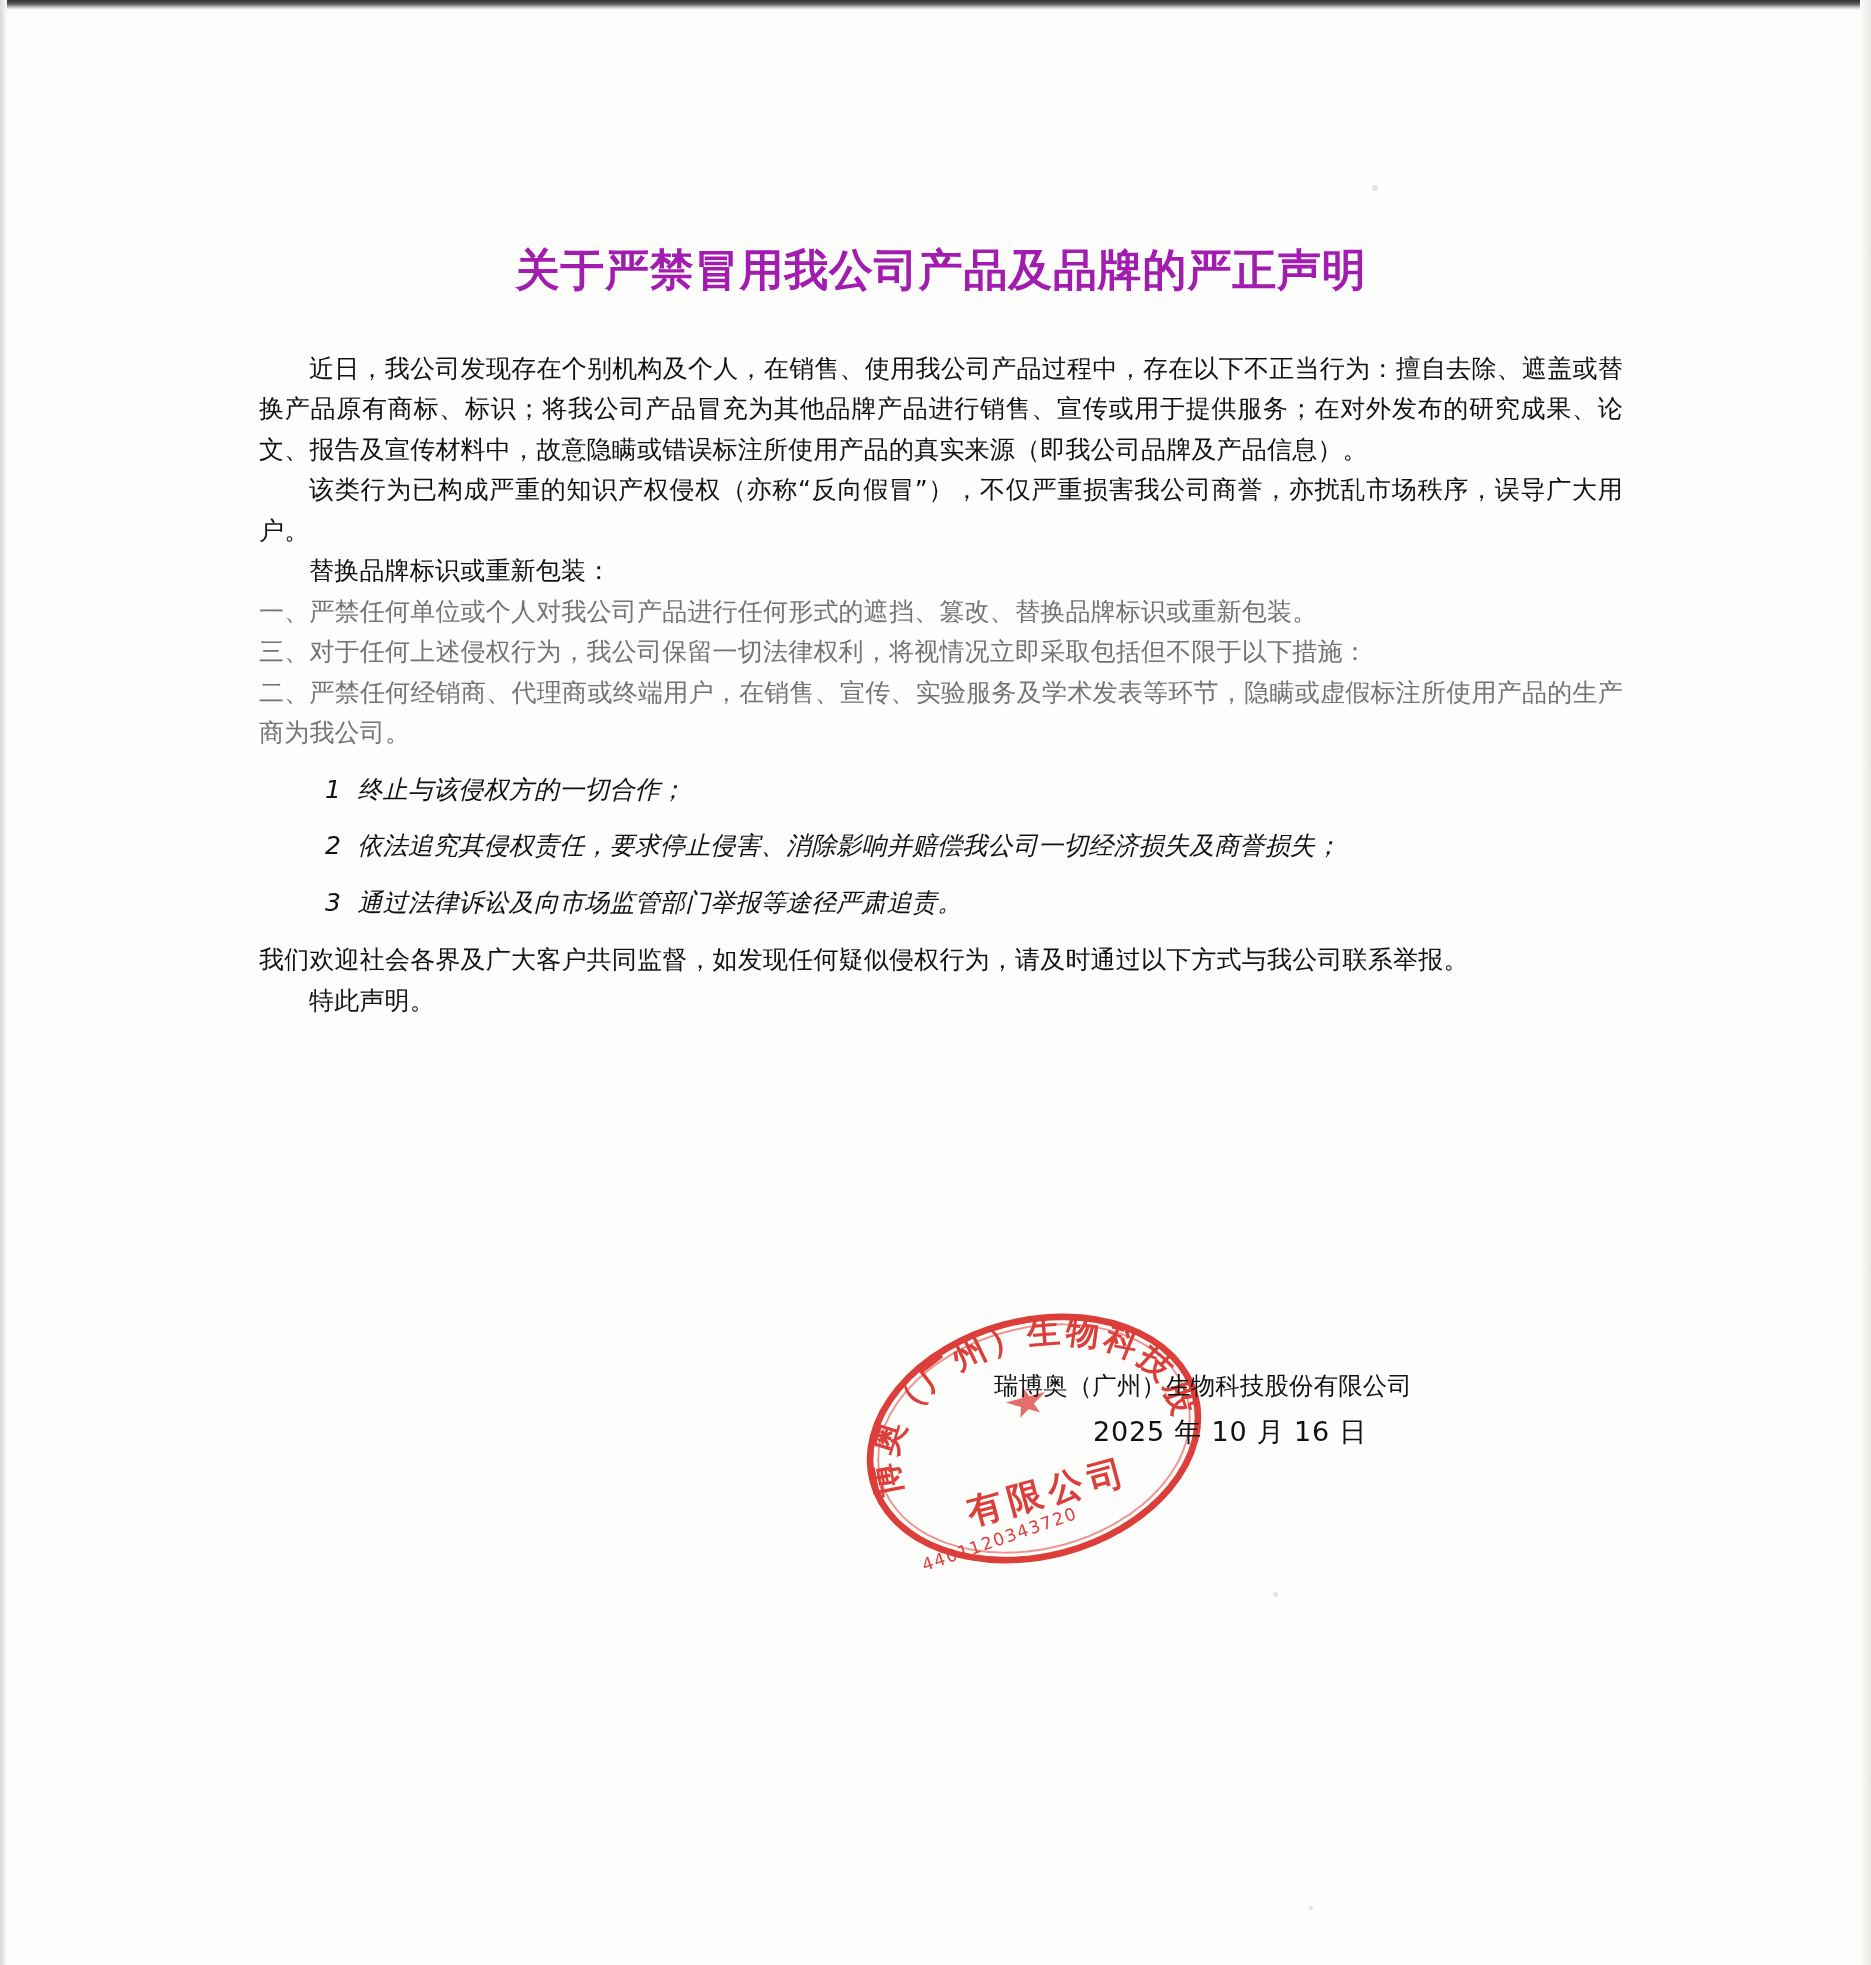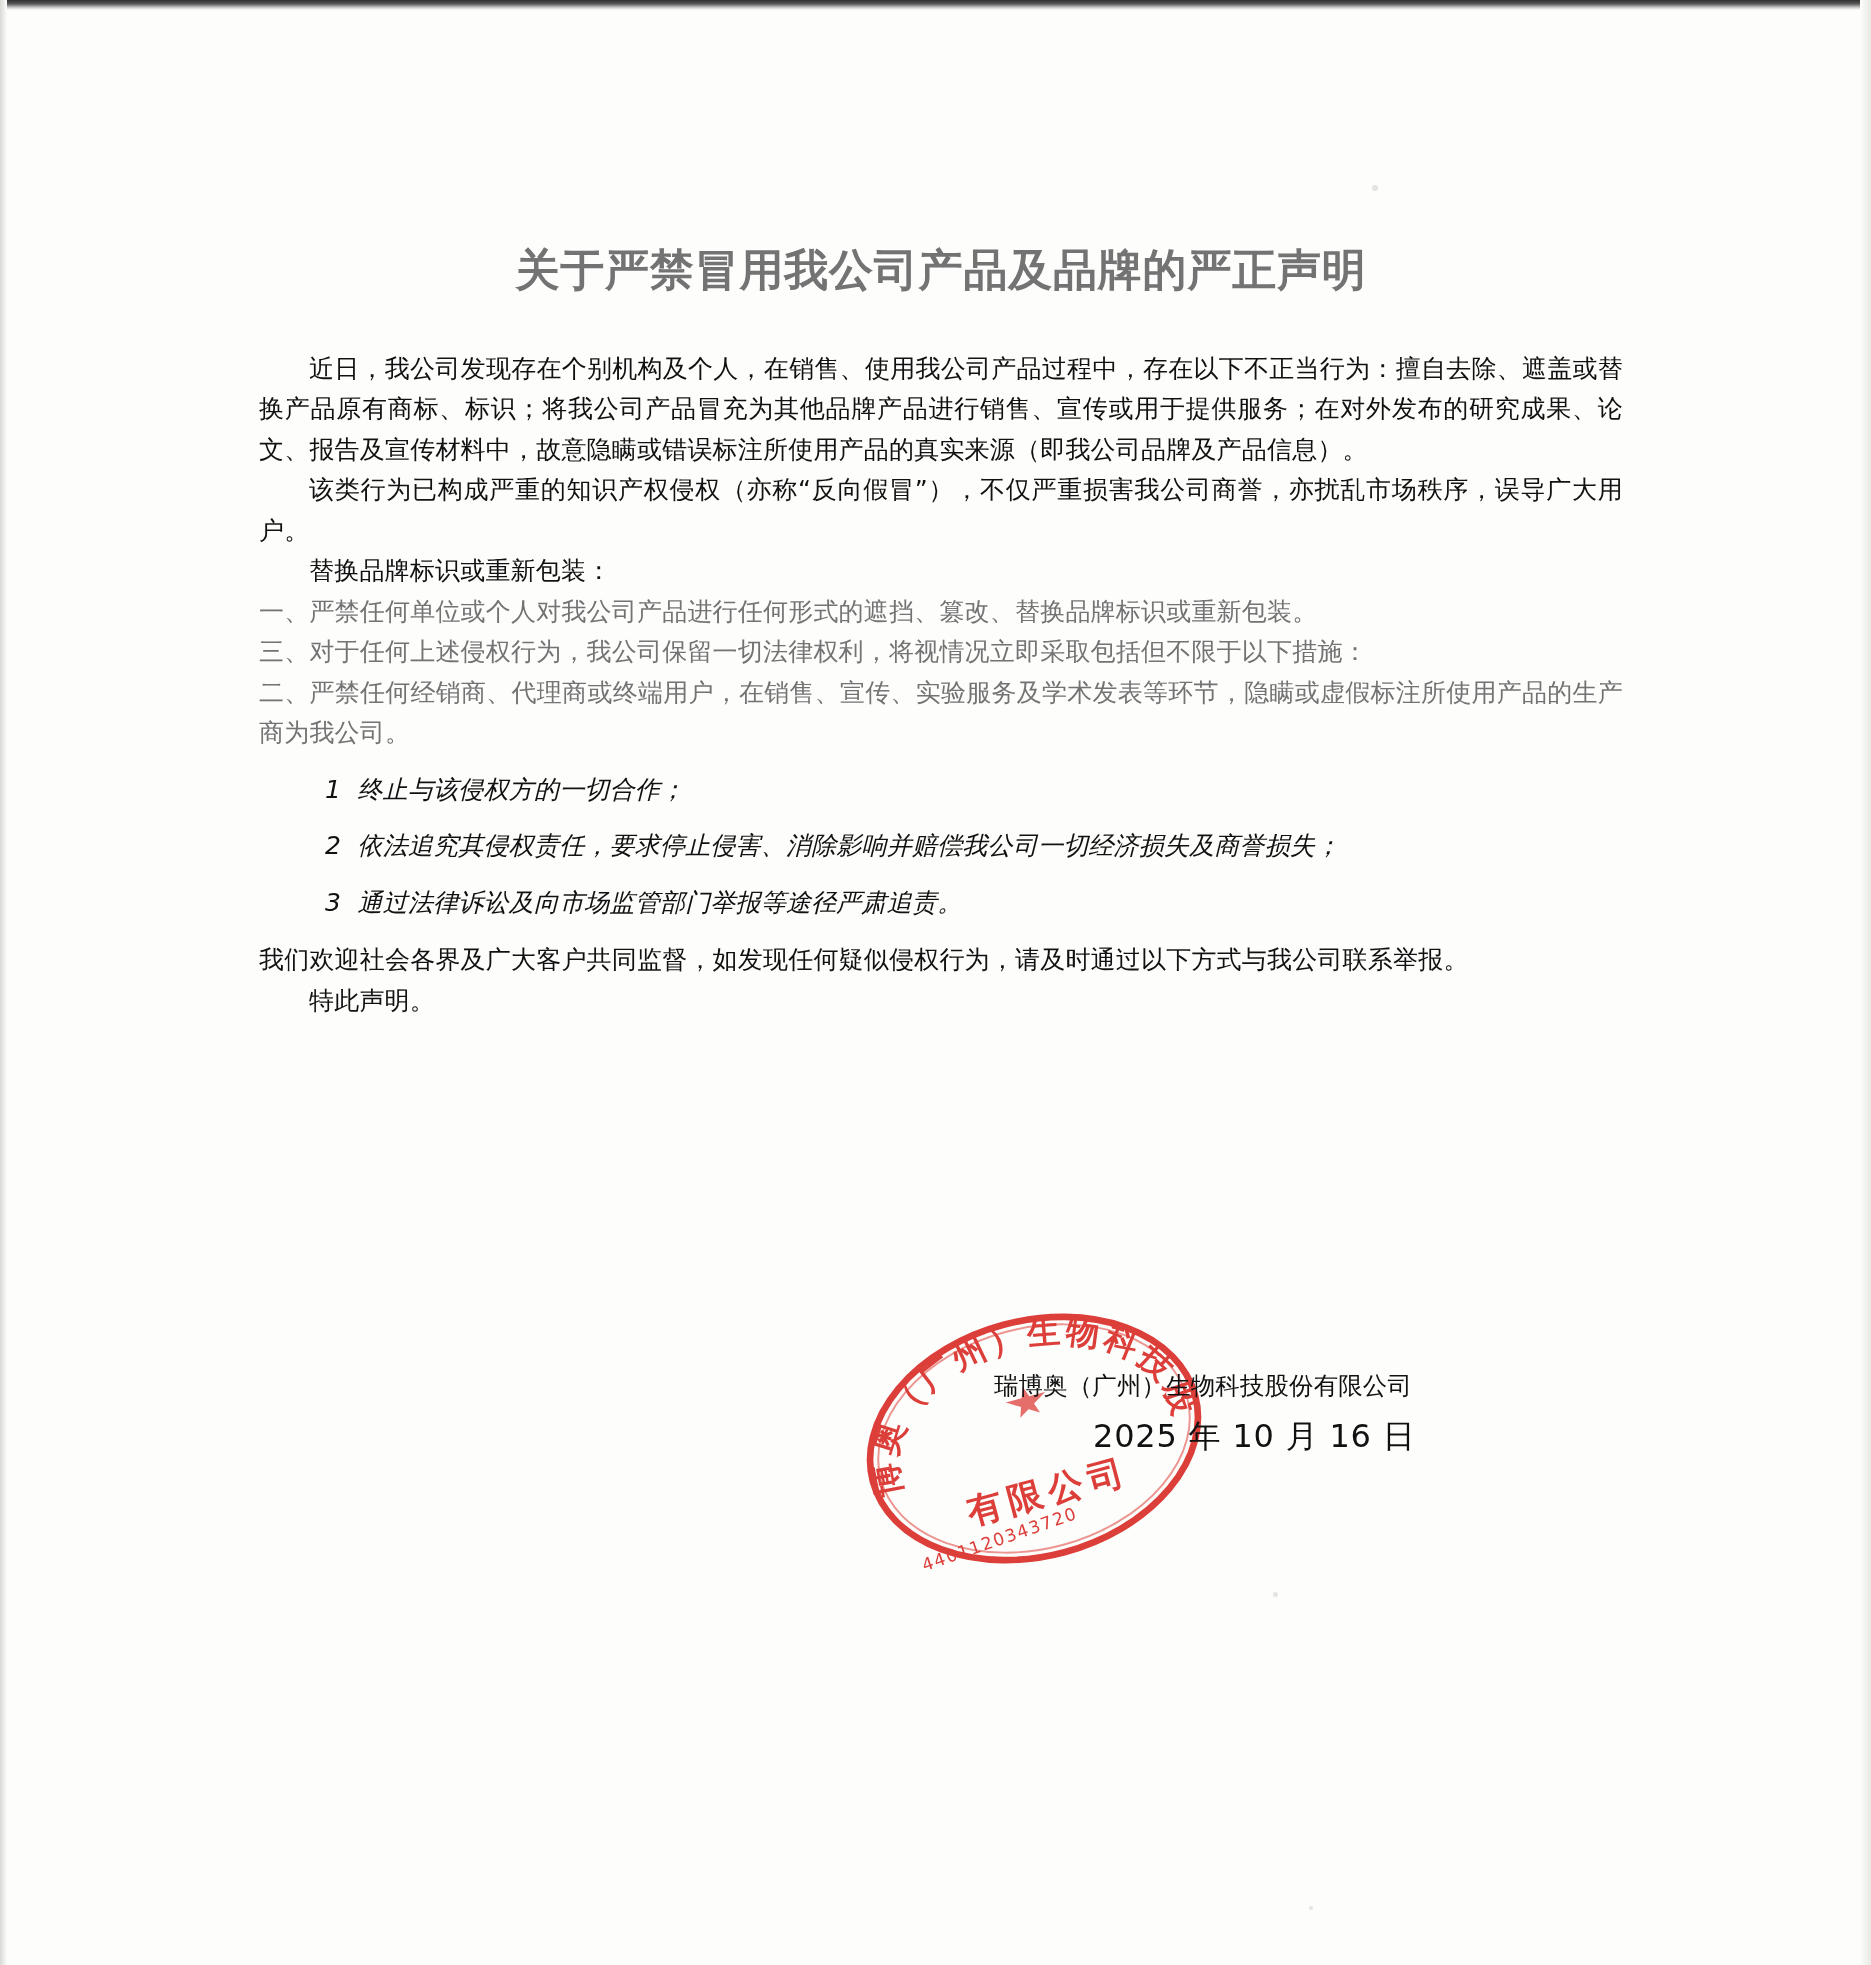--- a/index.html
+++ b/index.html
@@ -50,21 +50,21 @@
     left: 259px;
     top: 244px;
     width: 1364px;
   }
 
   .doc-title {
     font-size: 44px;
     font-weight: bold;
     text-align: center;
     letter-spacing: 0.8px;
-    color: #737373;
+    color: #a21caf;
     line-height: 1.2;
     margin: 0 0 52px 0;
   }
 
   .para {
     font-size: 25px;
     line-height: 1.62;
     color: #111;
     margin: 0;
     text-align: justify;
@@ -108,21 +108,21 @@
     z-index: 3;
   }
   .sign-company {
     font-size: 24.4px;
     color: #111;
     line-height: 1.5;
     letter-spacing: 0.2px;
     margin-left: 19px;
   }
   .sign-date {
-    font-size: 32px;
+    font-size: 27px;
     color: #111;
     line-height: 1.5;
     margin-top: 7px;
     padding-left: 118px;
     letter-spacing: 0.8px;
   }
 
   
   .seal {
     position: absolute;

